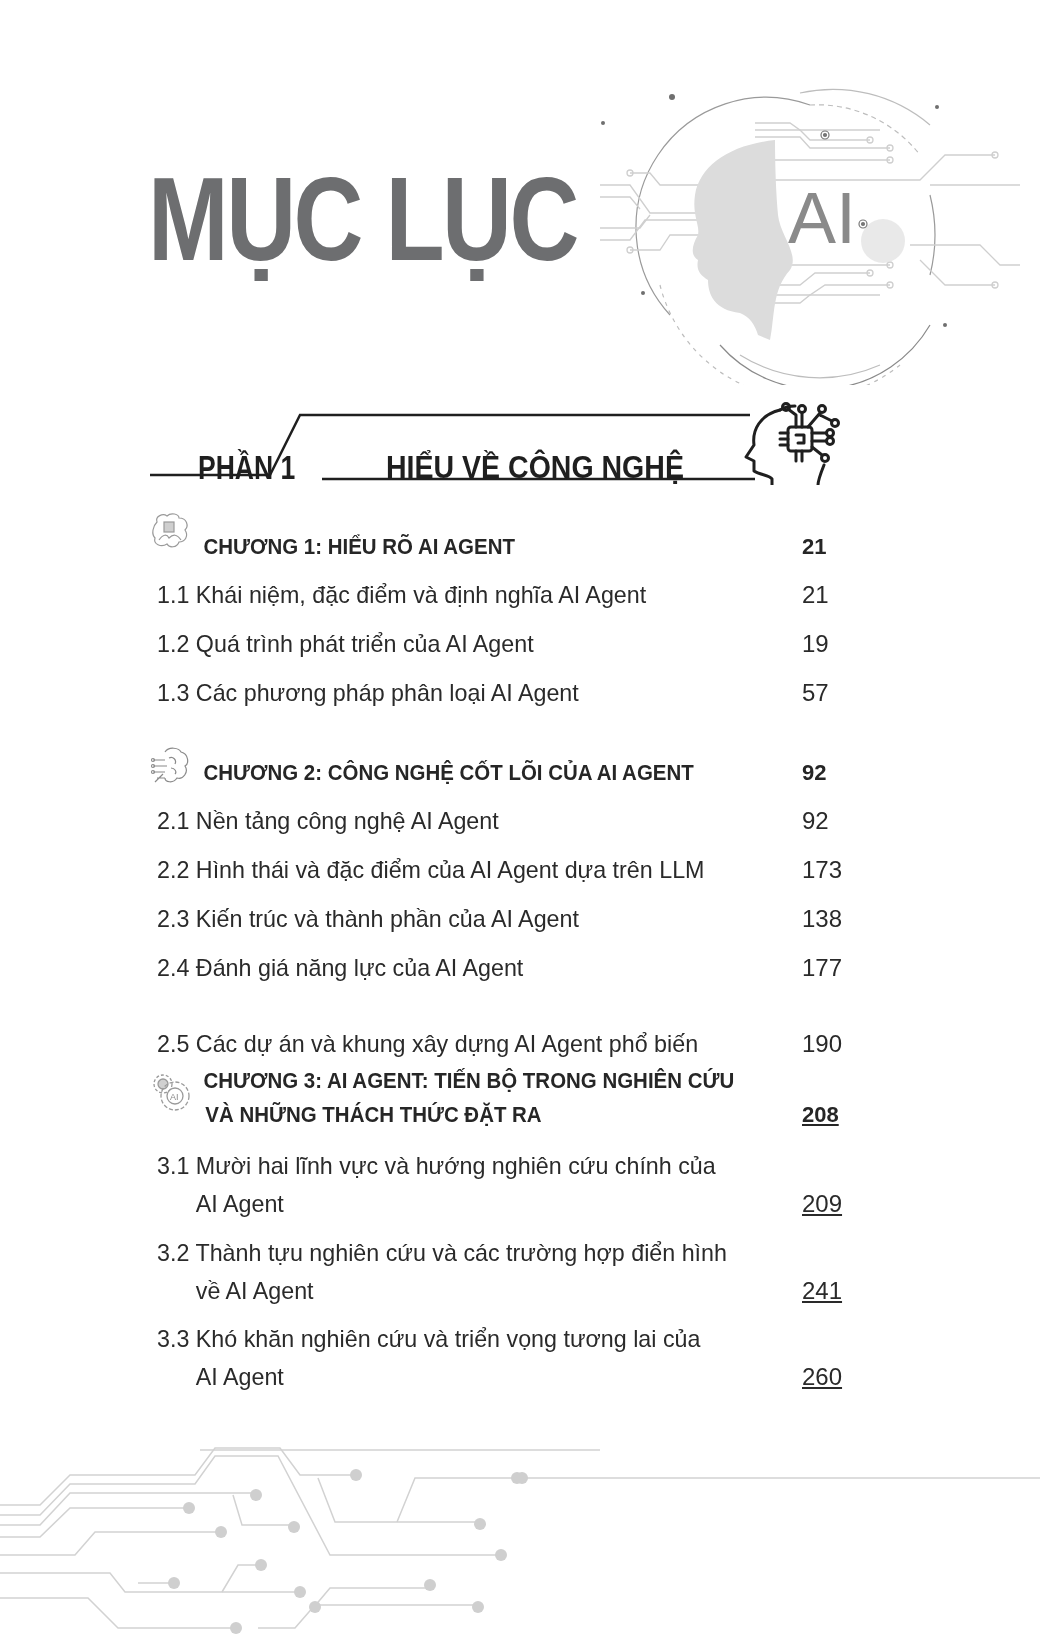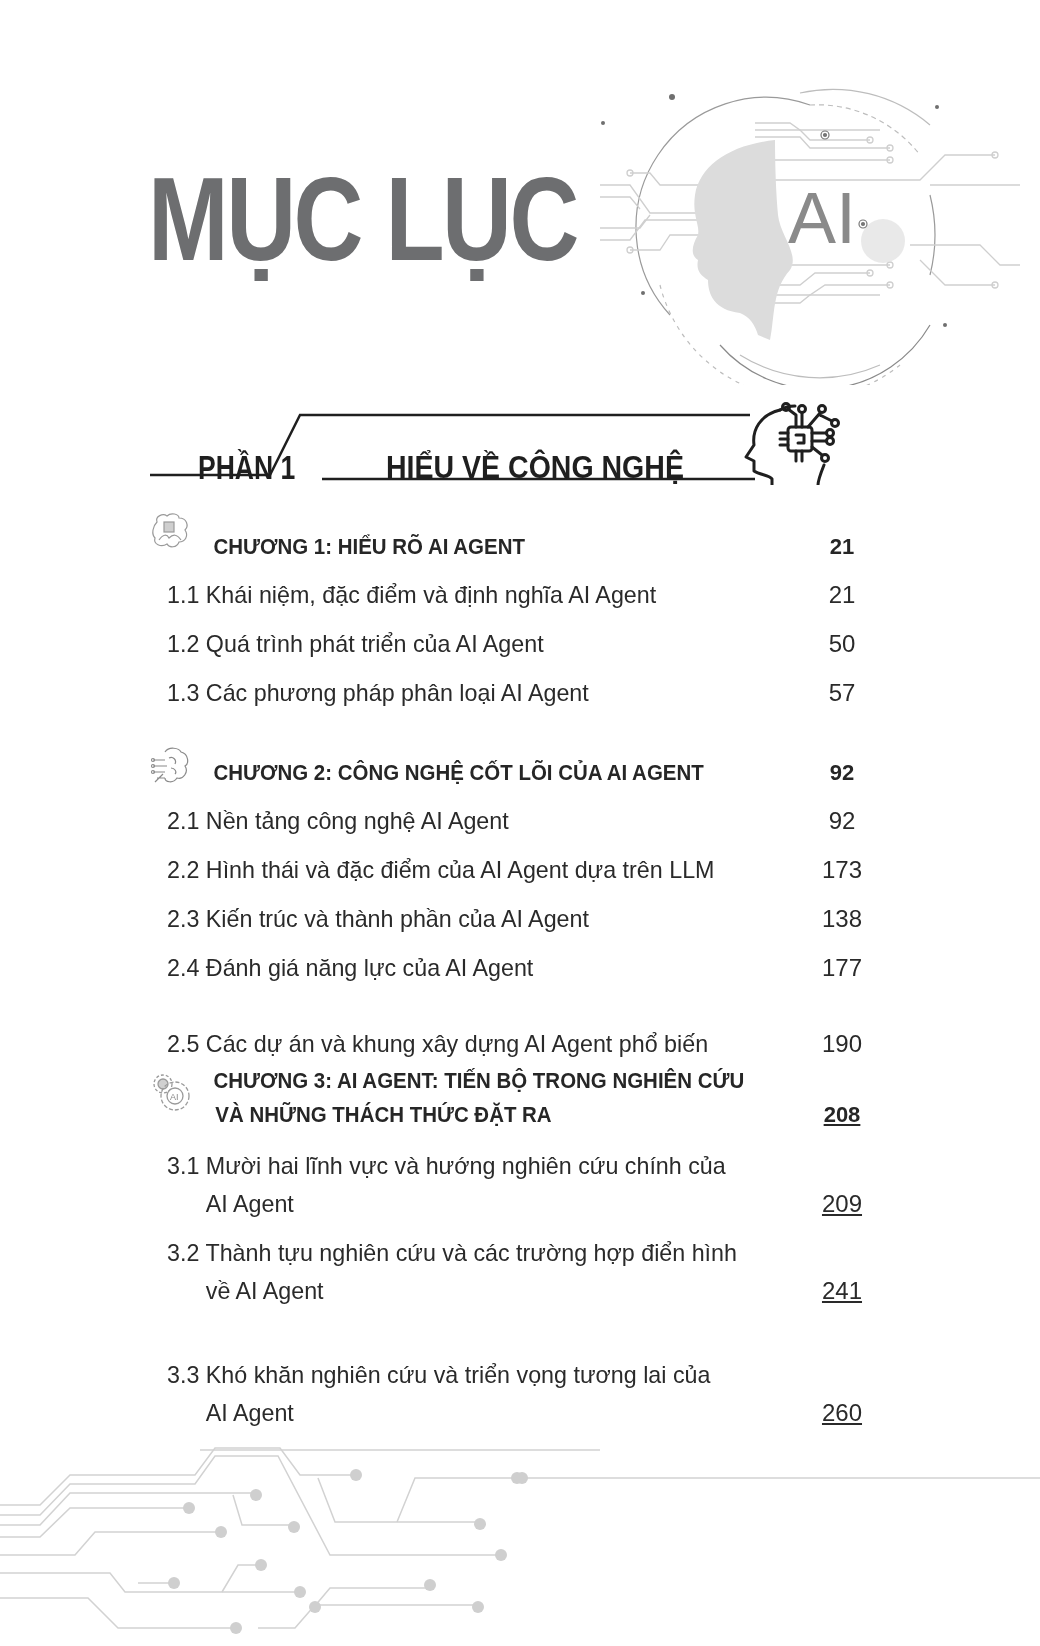--- a/index.html
+++ b/index.html
@@ -26,24 +26,24 @@
   .part-title {
     position: absolute; left: 236px; top: 50px;
     font-family: "Liberation Sans", sans-serif; font-weight: bold; font-size: 31px;
     color: #1f1f1f; transform: scaleX(0.92); transform-origin: left top; white-space: nowrap;
   }
 
   .toc { position: absolute; left: 157px; top: 0; width: 705px; }
   .row {
     position: absolute; left: 0; width: 705px;
     font-size: 24px; color: #2a2a2a; line-height: 40px;
-    display: flex; justify-content: space-between; align-items: flex-start; margin-left: 10px;
+    display: flex; justify-content: space-between; align-items: flex-start;
   }
   .row .label { white-space: nowrap; transform: scaleX(0.97); transform-origin: left center; }
-  .row .page { text-align: center; min-width: 60px; }
+  .row .page { text-align: left; min-width: 60px; }
   .chapter { font-weight: bold; font-size: 22px; color: #262626; }
   .chapter .label { padding-left: 50px; transform: scaleX(0.93); }
   .chapter .page { font-weight: bold; }
   .multi .label { line-height: 40px; white-space: normal; }
   .multi .label .l2 { display: block; padding-left: 40px; }
   .chapter.multi .label .l2 { padding-left: 2px; }
   .multi .page { align-self: flex-end; text-decoration: underline; }
 
   .ch-icon { position: absolute; left: -8px; width: 44px; height: 44px; }
 
@@ -162,21 +162,21 @@
   <div class="row chapter" style="top:527px">
     <span class="label">CHƯƠNG 1: HIỂU RÕ AI AGENT</span>
     <span class="page">21</span>
   </div>
   <div class="row" style="top:575px">
     <span class="label">1.1 Khái niệm, đặc điểm và định nghĩa AI Agent</span>
     <span class="page">21</span>
   </div>
   <div class="row" style="top:624px">
     <span class="label">1.2 Quá trình phát triển của AI Agent</span>
-    <span class="page">50</span>
+    <span class="page">19</span>
   </div>
   <div class="row" style="top:673px">
     <span class="label">1.3 Các phương pháp phân loại AI Agent</span>
     <span class="page">57</span>
   </div>
 
   <svg class="ch-icon" style="top:744px" viewBox="0 0 44 44">
     <g fill="none" stroke="#8a8a8a" stroke-width="1.2">
       <path d="M16 8 C 20 2 30 4 32 8 C 40 10 40 20 36 22 C 40 28 34 36 28 34 C 24 40 16 38 16 34"></path>
       <path d="M4 16 H16 M4 22 H18 M4 28 H16 M8 34 H16 M6 38 L14 30"></path>
@@ -234,21 +234,21 @@
     </span>
     <span class="page" style="line-height:38px">209</span>
   </div>
   <div class="row multi" style="top:1234px;line-height:38px">
     <span class="label" style="line-height:38px">
       <span style="display:block">3.2 Thành tựu nghiên cứu và các trường hợp điển hình</span>
       <span class="l2">về AI Agent</span>
     </span>
     <span class="page" style="line-height:38px">241</span>
   </div>
-  <div class="row multi" style="top:1356px;line-height:38px">
+  <div class="row multi" style="top:1320px;line-height:38px">
     <span class="label" style="line-height:38px">
       <span style="display:block">3.3 Khó khăn nghiên cứu và triển vọng tương lai của</span>
       <span class="l2">AI Agent</span>
     </span>
     <span class="page" style="line-height:38px">260</span>
   </div>
 </div>
 
 <svg class="bottom-art" viewBox="0 1400 1040 246">
   <g fill="none" stroke="#d2d2d2" stroke-width="1.5">

